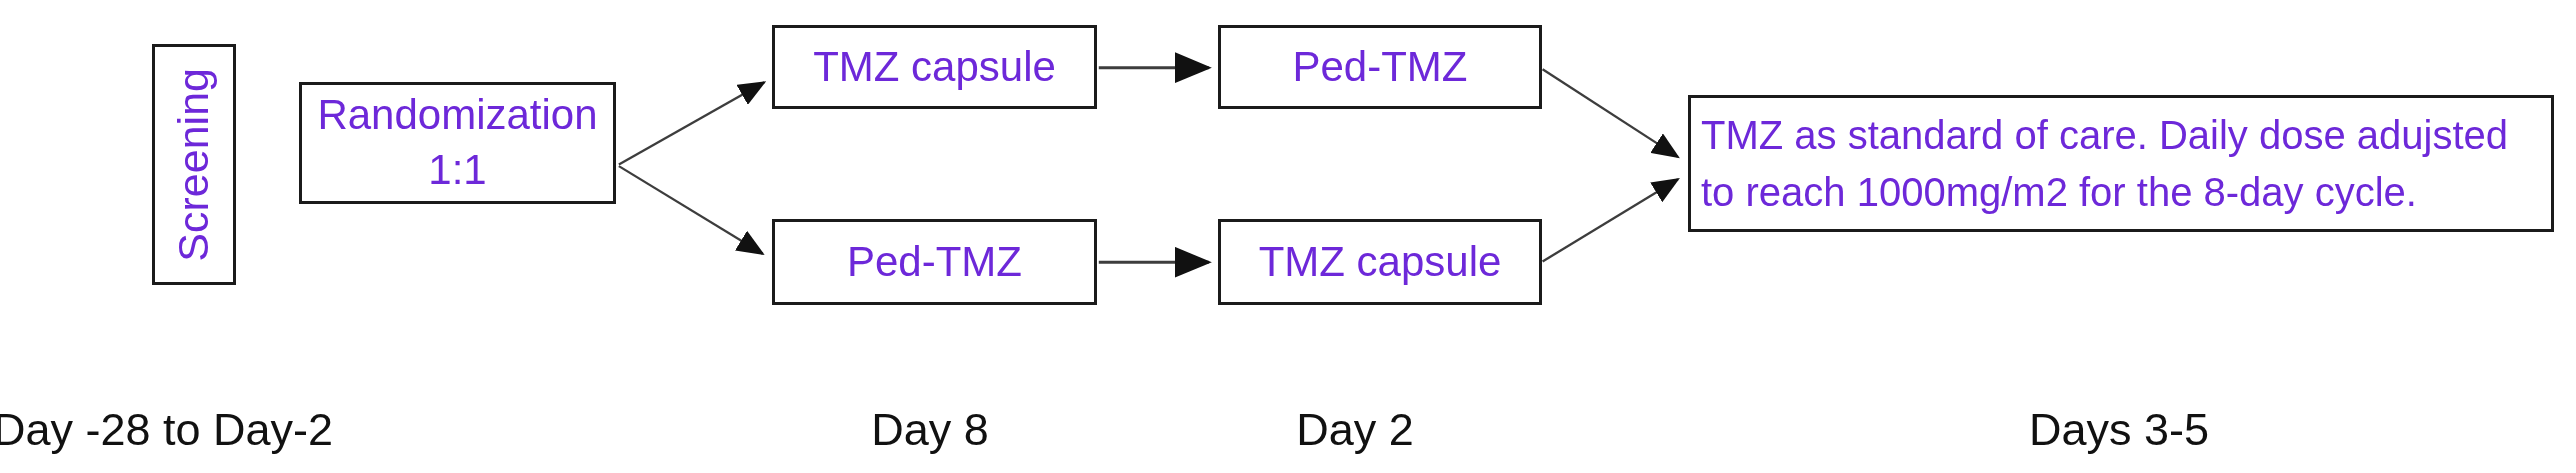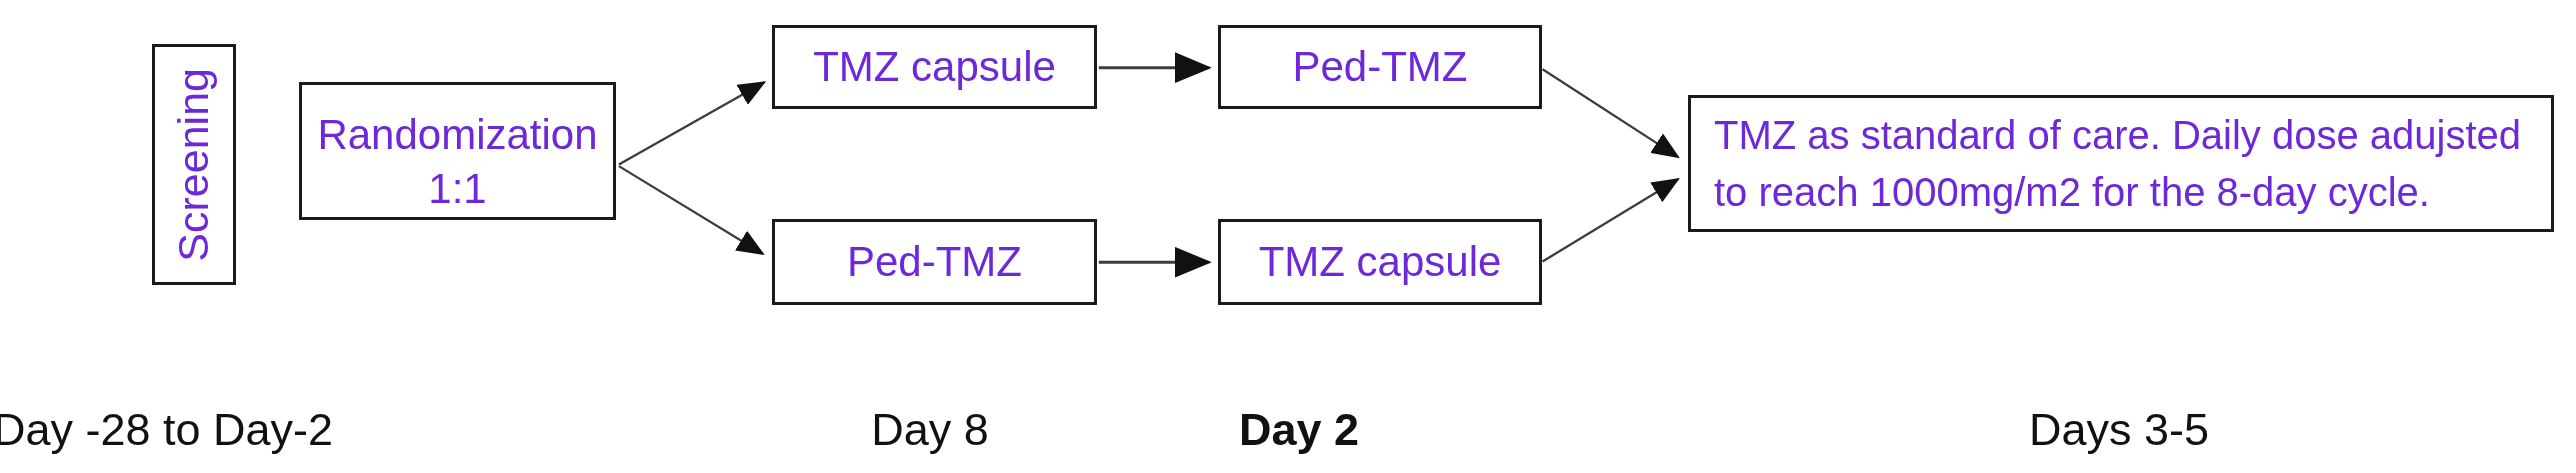--- a/index.html
+++ b/index.html
@@ -46,52 +46,51 @@
   }
   .vertical-text {
     writing-mode: vertical-rl;
     transform: rotate(180deg);
     white-space: nowrap;
   }
   .box-randomization {
     left: 299px;
     top: 82px;
     width: 317px;
-    height: 138px;
-    align-items: flex-end;
+    height: 122px;
   }
   .box-arm1-day1 { left: 772px; top: 25.4px;  width: 325px; height: 84px; }
   .box-arm1-day2 { left: 1218px; top: 25.4px;  width: 324px; height: 84px; }
   .box-arm2-day1 { left: 772px; top: 219px; width: 325px; height: 86px; }
   .box-arm2-day2 { left: 1218px; top: 219px; width: 324px; height: 86px; }
   .box-outcome {
     left: 1688px;
     top: 95px;
     width: 866px;
     height: 137px;
     justify-content: flex-start;
     text-align: left;
-    padding: 0 23px;
+    padding: 0 10px;
     font-size: 40px;
     line-height: 1.42;
   }
   .outcome-lines { display: block; }
   .timeline-label {
     position: absolute;
     top: 406px;
     height: 48px;
     line-height: 48px;
     font-size: 45px;
     color: #111111;
     white-space: nowrap;
     transform: translateX(-50%);
   }
   .tl-1 { left: 163px; }
   .tl-2 { left: 930px; }
-  .tl-3 { left: 1299px; font-weight: bold; }
+  .tl-3 { left: 1355px; }
   .tl-4 { left: 2119px; text-align: center; }
 </style>
 </head>
 <body>
 
 <div class="canvas">
 
   <svg class="connectors" viewBox="0 0 3346 615" xmlns="http://www.w3.org/2000/svg">
     <defs>
       <marker id="arrowhead" markerWidth="12" markerHeight="10" refX="11" refY="5" orient="auto" markerUnits="strokeWidth">

